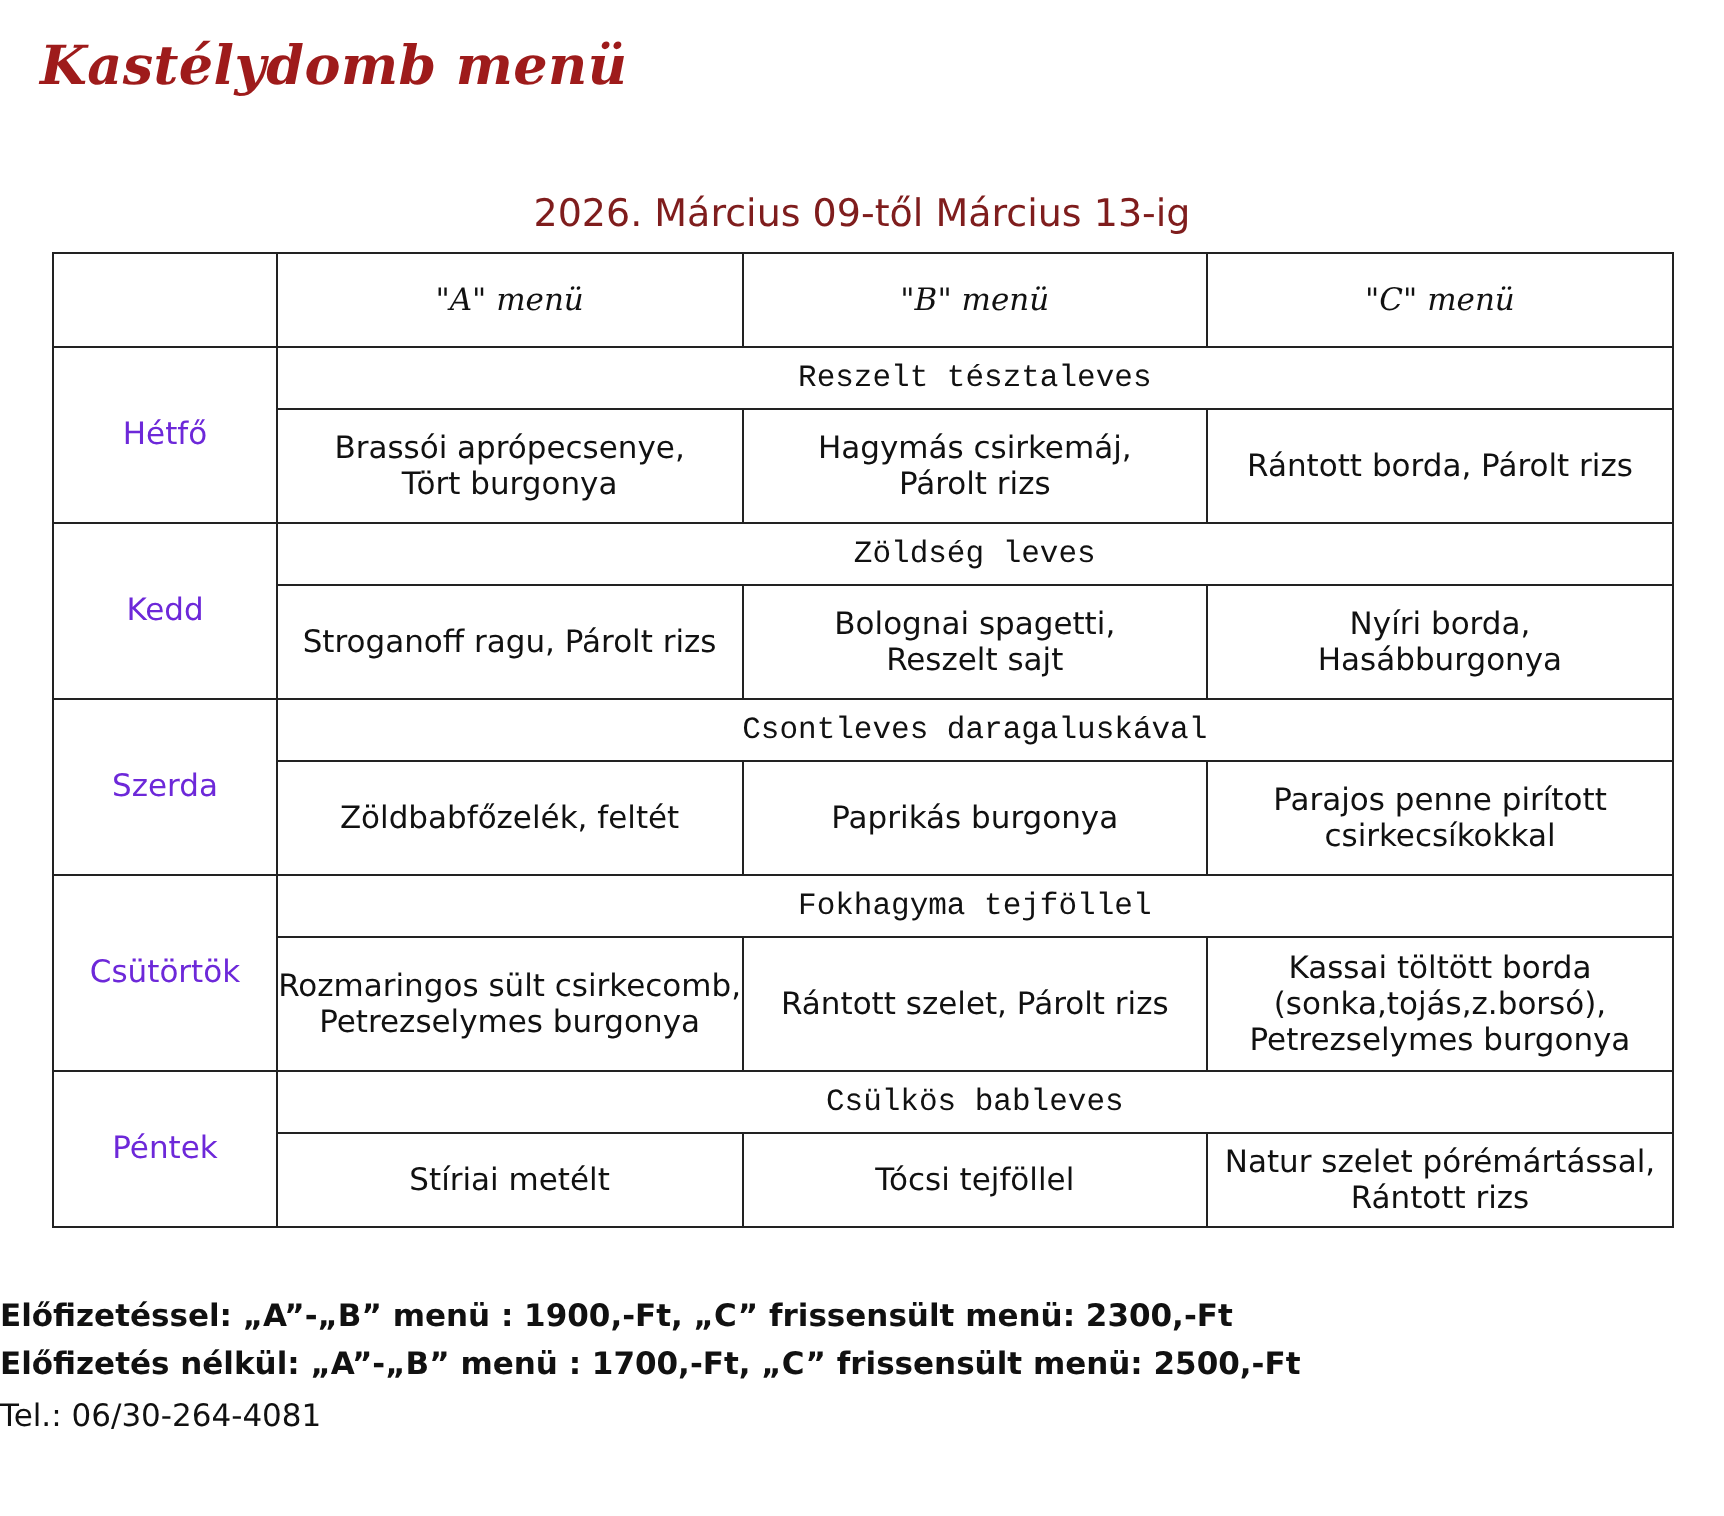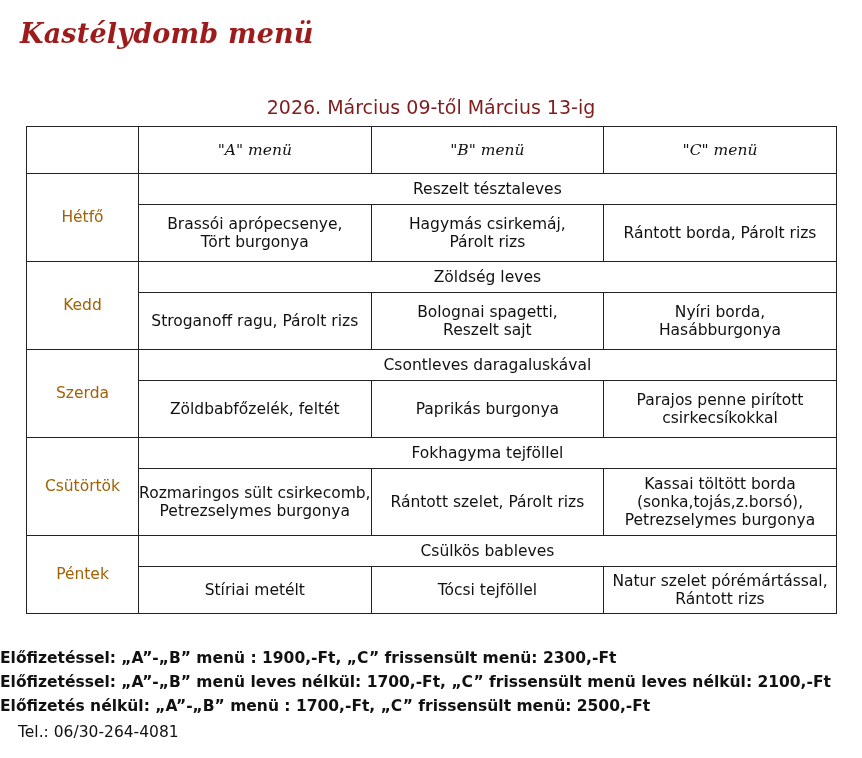--- a/index.html
+++ b/index.html
@@ -68,25 +68,26 @@
     font-style: italic;
     font-weight: bold;
     font-size: 19px;
   }
   .hdr-empty {
     height: 46px;
   }
   .day-cell {
     font-weight: bold;
     font-size: 19px;
-    color: #a16207;
+    color: #6d28d9;
   }
   .soup-cell {
     height: 30px;
     font-size: 16px;
+    font-family: Liberation Mono, monospace;
   }
   .dish-cell {
     padding: 4px 6px;
     font-size: 16px;
   }
   .dish-cell.tall {
     height: 56px;
   }
   .dish-cell.tall3 {
     height: 66px;
@@ -104,21 +105,20 @@
   }
   .footer div {
     font-size: 15.5px;
     font-weight: bold;
     line-height: 1.55;
     color: #111;
   }
   .footer .phone {
     font-weight: normal;
     padding-top: 2px;
-    margin-left: 18px;
   }
 </style>
 </head>
 <body>
 
 <div class="page">
 
   <div class="doc-title">Kastélydomb menü</div>
 
   <div class="week-range">2026. Március 09-től  Március 13-ig</div>
@@ -193,18 +193,17 @@
           <td class="dish-cell clip-cell" style="height:46px">Stíriai metélt</td>
           <td class="dish-cell clip-cell" style="height:46px">Tócsi tejföllel</td>
           <td class="dish-cell clip-cell" style="height:46px">Natur szelet pórémártással, Rántott rizs</td>
         </tr>
       </tbody>
     </table>
   </div>
 
   <div class="footer">
     <div>Előfizetéssel: „A”-„B” menü : 1900,-Ft, „C” frissensült menü: 2300,-Ft</div>
-    <div>Előfizetéssel: „A”-„B” menü leves nélkül: 1700,-Ft, „C” frissensült menü leves nélkül: 2100,-Ft</div>
     <div>Előfizetés nélkül:  „A”-„B” menü : 1700,-Ft, „C” frissensült menü: 2500,-Ft</div>
     <div class="phone">Tel.: 06/30-264-4081</div>
   </div>
 
 </div>
 
 </body></html>

